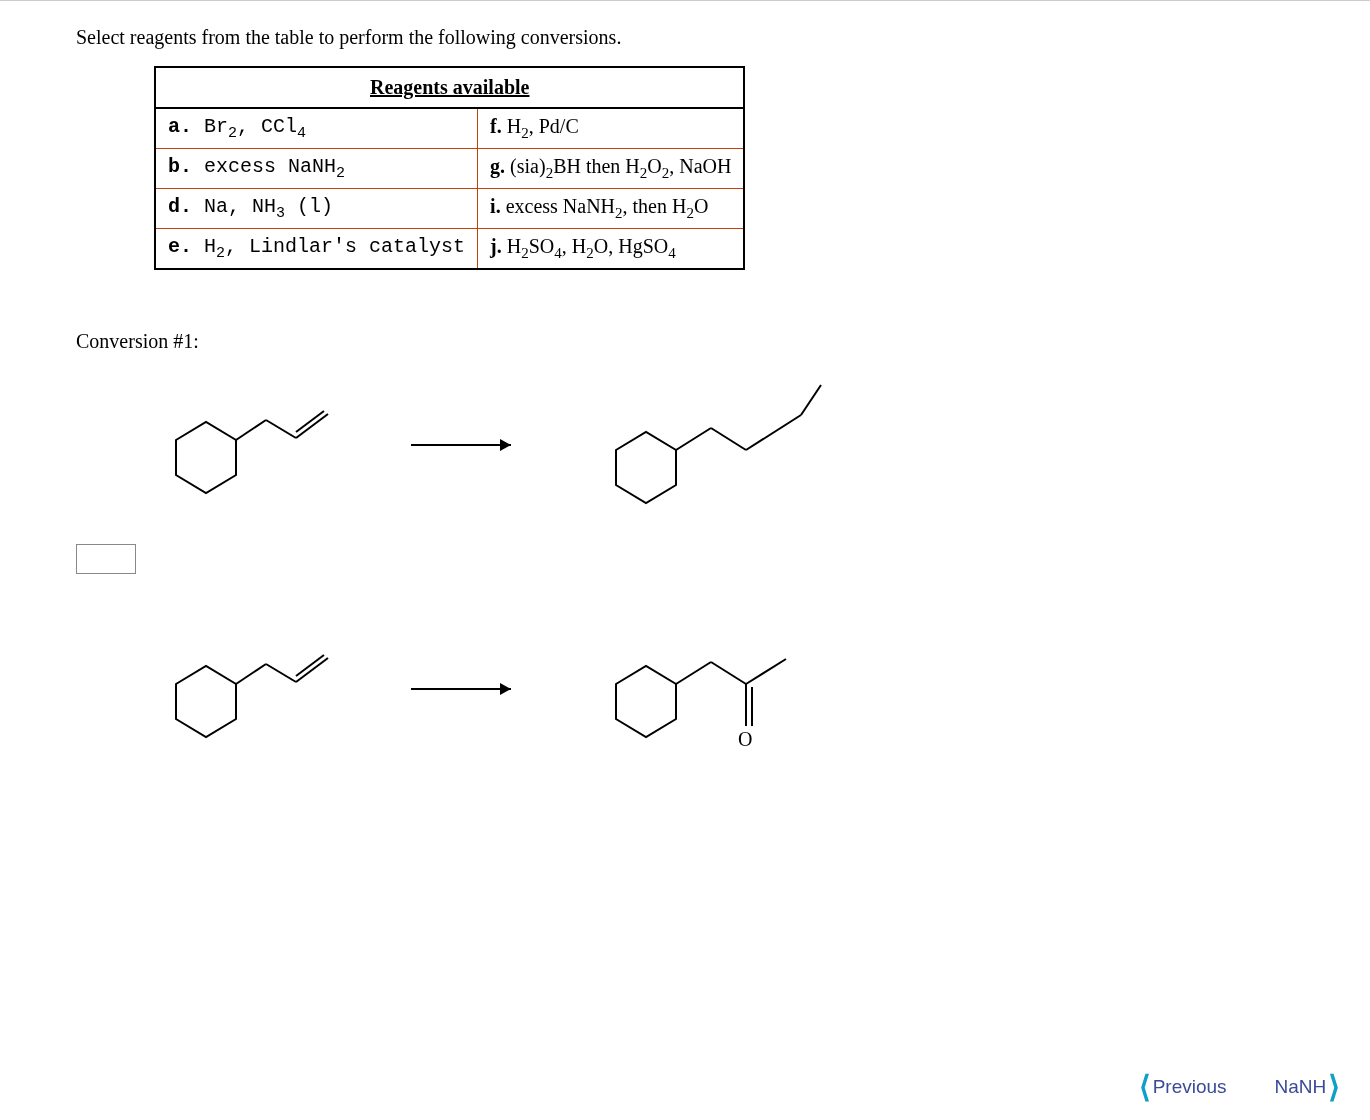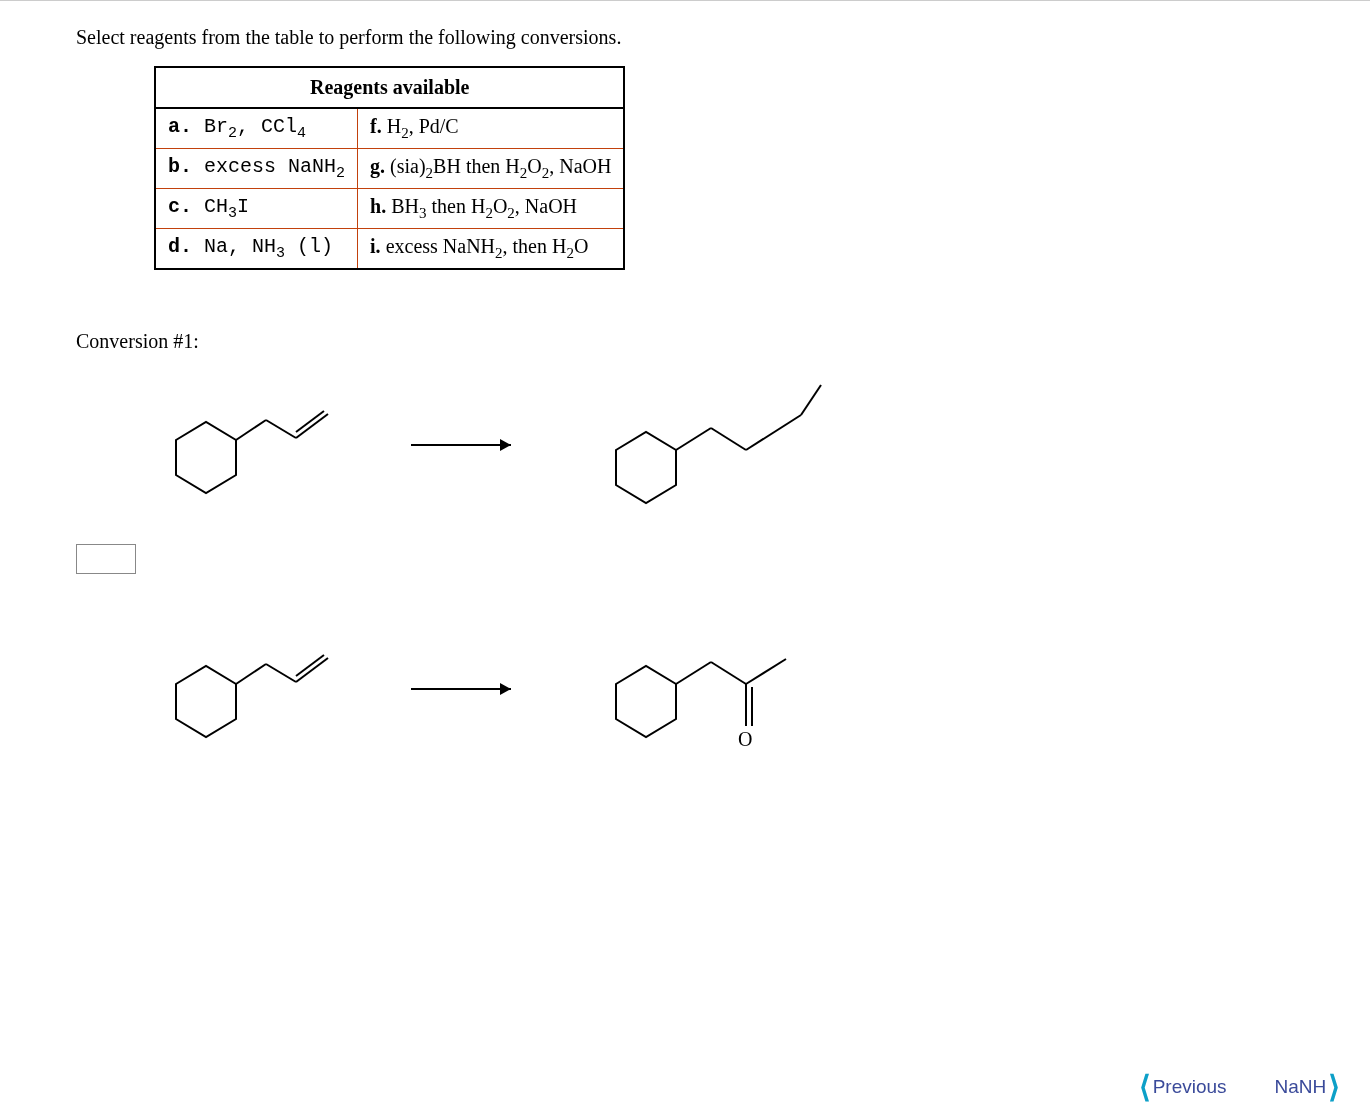--- a/index.html
+++ b/index.html
@@ -28,20 +28,21 @@
     .reagent-table {
       border-collapse: collapse;
       margin-left: 78px;
       margin-bottom: 60px;
     }
     .reagent-table th {
       border: 2px solid #000;
       padding: 8px 14px;
       font-weight: bold;
       text-align: center;
+      text-decoration: underline;
     }
     .reagent-table td {
       border: 1px solid #c2410c;
       padding: 6px 12px;
       font-family: 'Times New Roman', serif;
     }
     .reagent-table td:first-child {
       border-left: 2px solid #000;
       font-family: Liberation Mono, monospace;
     }
@@ -140,26 +141,26 @@
     <tbody>
       <tr>
         <td><span class="b">a.</span> Br<sub>2</sub>, CCl<sub>4</sub></td>
         <td><span class="b">f.</span> H<sub>2</sub>, Pd/C</td>
       </tr>
       <tr>
         <td><span class="b">b.</span> excess NaNH<sub>2</sub></td>
         <td><span class="b">g.</span> (sia)<sub>2</sub>BH then H<sub>2</sub>O<sub>2</sub>, NaOH</td>
       </tr>
       <tr>
-        <td><span class="b">c.</span> CH<sub>3</sub>I</td>
-        <td><span class="b">h.</span> BH<sub>3</sub> then H<sub>2</sub>O<sub>2</sub>, NaOH</td>
-      </tr>
-      <tr>
         <td><span class="b">d.</span> Na, NH<sub>3</sub> (l)</td>
         <td><span class="b">i.</span> excess NaNH<sub>2</sub>, then H<sub>2</sub>O</td>
+      </tr>
+      <tr>
+        <td><span class="b">e.</span> H<sub>2</sub>, Lindlar's catalyst</td>
+        <td><span class="b">j.</span> H<sub>2</sub>SO<sub>4</sub>, H<sub>2</sub>O, HgSO<sub>4</sub></td>
       </tr>
     </tbody>
   </table>
 
   <div class="conversion-label">Conversion #1:</div>
 
   <div class="conversion-row">
     <span class="structure">
       <svg width="220" height="140" viewBox="0 0 220 140">
         <g stroke="#000" stroke-width="2" fill="none">

